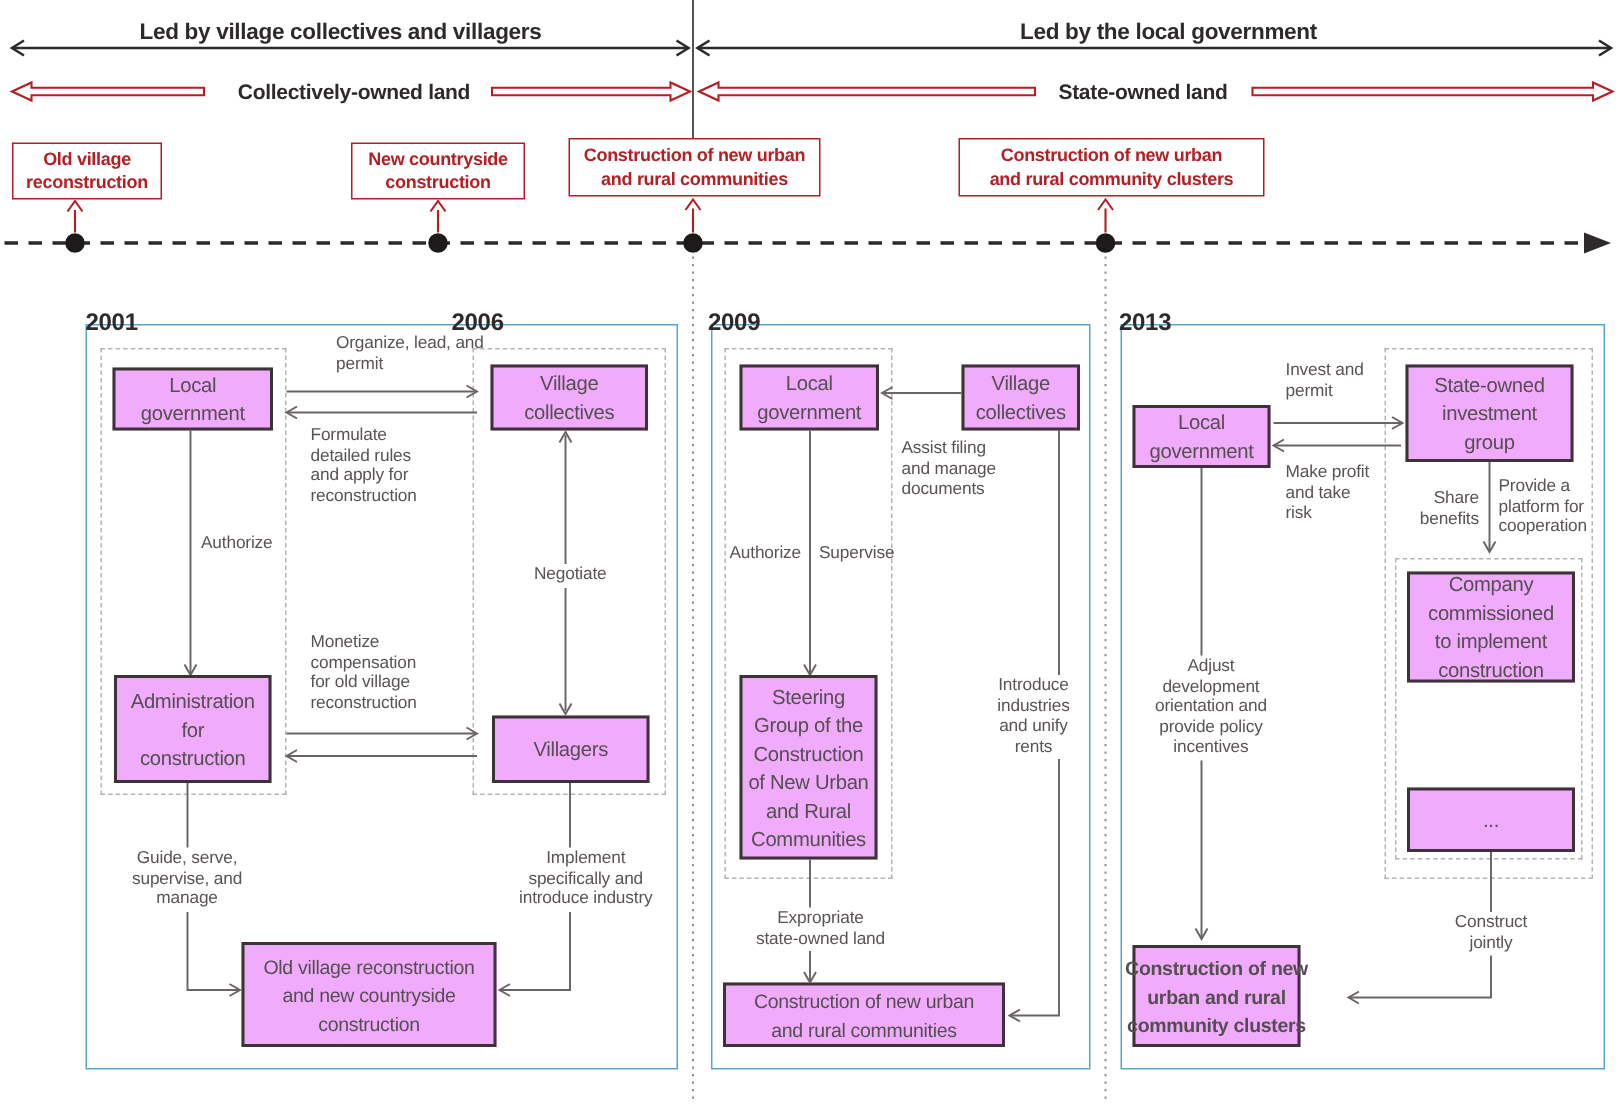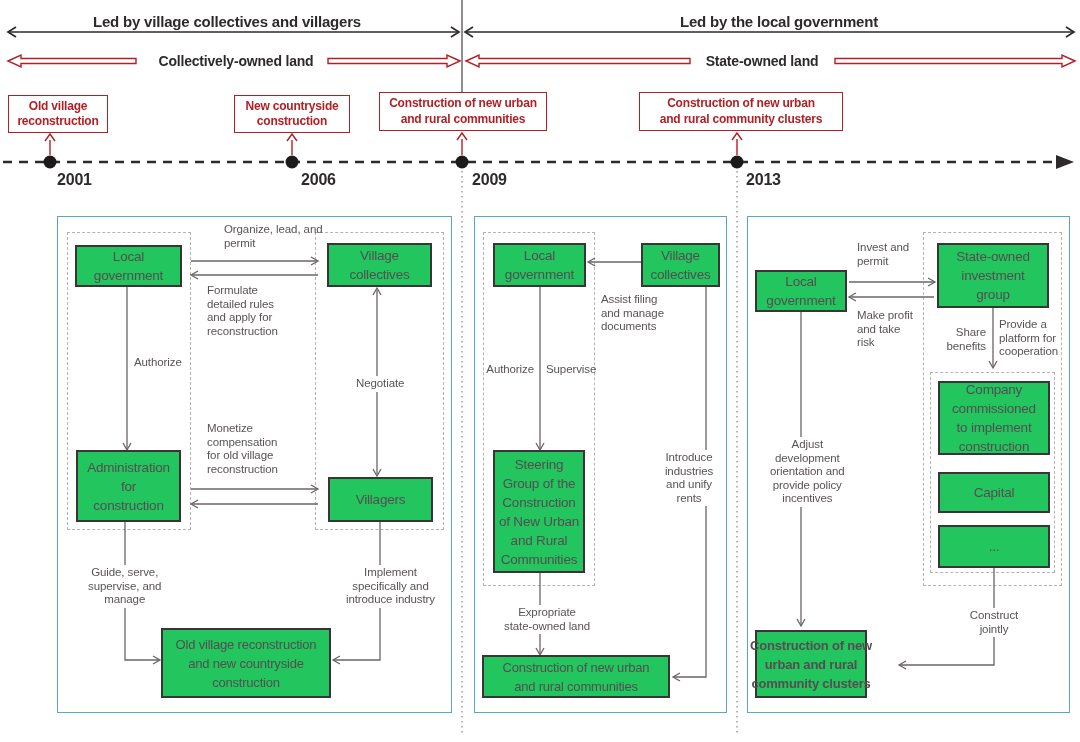--- a/index.html
+++ b/index.html
@@ -2,27 +2,27 @@
 <html><head>
 <meta charset="utf-8">
 <style>
   html,body{margin:0;padding:0;background:#fff;}
   #stage{position:relative;width:1080px;height:742px;background:#fff;overflow:hidden;
          font-family:"Liberation Sans",sans-serif;}
   #stage svg{position:absolute;left:0;top:0;z-index:1;}
   .abs{position:absolute;box-sizing:border-box;}
   .hdr{z-index:2;font-weight:bold;font-size:15px;color:#2e2a2b;text-align:center;letter-spacing:-0.2px;}
   .land{z-index:2;font-weight:bold;font-size:14px;color:#2e2a2b;text-align:center;letter-spacing:-0.2px;}
-  .year{z-index:2;font-weight:bold;font-size:16px;color:#2e2a2b;letter-spacing:-0.2px;}
+  .year{z-index:2;font-weight:bold;font-size:16px;color:#2e2a2b;letter-spacing:-0.2px;margin-top:36px;}
   .red-box{z-index:2;border:1.6px solid #b21f24;background:#fff;color:#b21f24;font-weight:bold;
            font-size:12px;line-height:15.5px;letter-spacing:-0.2px;display:flex;align-items:center;
            justify-content:center;text-align:center;white-space:pre;}
   .panel{z-index:0;border:1.5px solid #57a8c6;background:transparent;}
   .dashed{z-index:0;border:1.5px dashed #b4b4b4;background:transparent;}
-  .fbox{z-index:2;border:2px solid #3b3335;background:#22c55e;color:#554e50;font-size:13.5px;
+  .fbox{z-index:2;border:2px solid #3b3335;background:#f0abfc;color:#554e50;font-size:13.5px;
         line-height:19px;letter-spacing:-0.2px;display:flex;align-items:center;justify-content:center;
         text-align:center;white-space:pre;}
   .lbl{z-index:2;font-size:11.5px;line-height:13.5px;color:#5a5355;letter-spacing:-0.1px;white-space:pre;}
   .lbl.bg{background:#fff;padding:1px 2px;text-align:center;}
   .tc{text-align:center;}
   .tr{text-align:right;}
 </style>
 </head>
 <body>
 
@@ -205,21 +205,20 @@
 
   <div class="abs fbox" style="left:755px;top:270px;width:92px;height:42px;">Local
 government</div>
   <div class="abs fbox" style="left:937px;top:243px;width:112px;height:65px;">State-owned
 investment
 group</div>
   <div class="abs fbox" style="left:938px;top:381px;width:112px;height:74px;">Company
 commissioned
 to implement
 construction</div>
-  <div class="abs fbox" style="left:938px;top:472px;width:112px;height:41px;">Capital</div>
   <div class="abs fbox" style="left:938px;top:525px;width:112px;height:43px;">...</div>
   <div class="abs fbox" style="left:755px;top:630px;width:112px;height:68px;font-size:13px;font-weight:bold;">Construction of new
 urban and rural
 community clusters</div>
 
   <div class="abs lbl" style="left:857px;top:241px;">Invest and
 permit</div>
   <div class="abs lbl" style="left:857px;top:309px;">Make profit
 and take
 risk</div>

